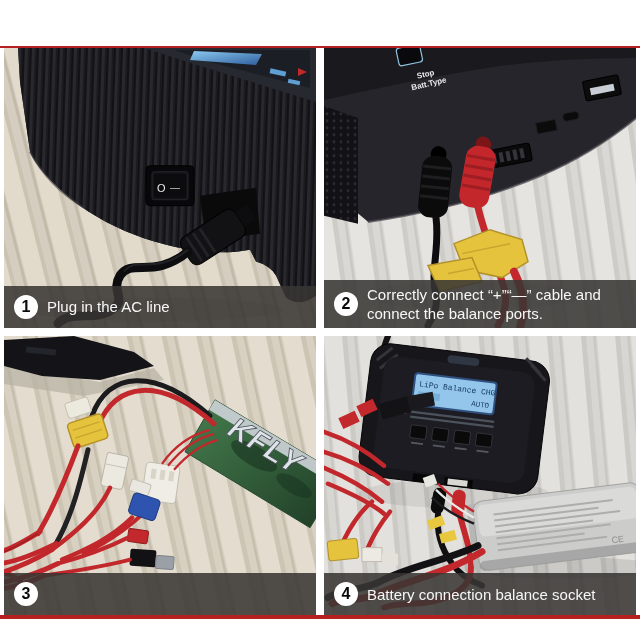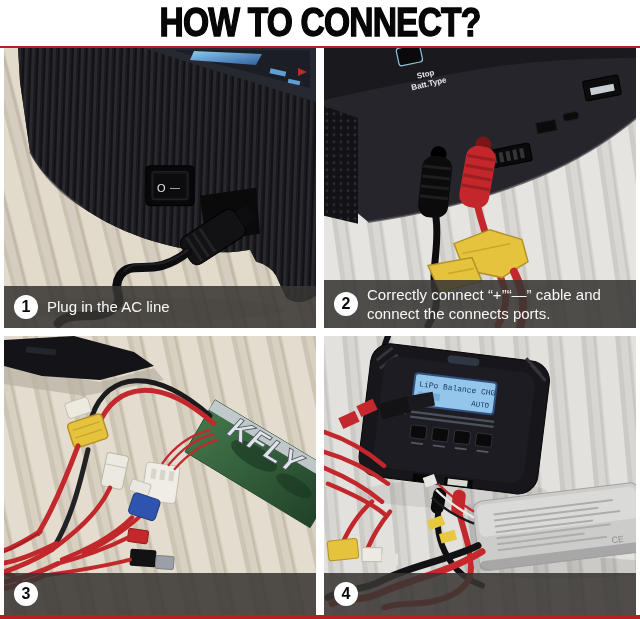--- a/index.html
+++ b/index.html
@@ -19,23 +19,20 @@
   .cap-text{font-size:15px;line-height:19px;white-space:pre-line;}
   .badge{flex:0 0 auto;width:24px;height:24px;border-radius:50%;background:#ffffff;color:#0a0a0a;
          font-weight:700;font-size:16px;display:flex;align-items:center;justify-content:center;}
   .red-bottom{position:absolute;left:0;right:0;bottom:0;height:4px;background:#b52020;}
 </style>
 </head>
 <body>
 
 <div class="page">
 
-  <div class="title-bar">
-    <h1 class="page-title">HOW TO CONNECT?</h1>
-  </div>
 
   <div class="grid">
 
     <figure class="quad">
       <svg viewBox="0 0 312 280" preserveAspectRatio="none">
         <defs>
           <pattern id="w1" patternUnits="userSpaceOnUse" width="34" height="400" patternTransform="rotate(-14)">
             <rect width="34" height="400" fill="#d5cec0"></rect>
             <rect x="0" width="18" height="400" fill="#e2dbcc"></rect>
             <rect x="18" width="4" height="400" fill="#cbc3b2"></rect>
@@ -163,21 +160,21 @@
         <g>
           <path d="M130,196 L166,182 L198,192 L204,214 L178,230 L140,222 Z" fill="#e5c33d" stroke="#b3922a" stroke-width="1.5"></path>
           <path d="M104,218 L148,210 L158,234 L116,244 Z" fill="#e5c33d" stroke="#b3922a" stroke-width="1.5"></path>
           <path d="M138,206 L186,196 M124,226 L150,221" stroke="#c9a52e" stroke-width="1.5" fill="none"></path>
         </g>
         <path d="M190,224 C200,244 202,262 196,280" stroke="#c2282c" stroke-width="8" fill="none" stroke-linecap="round"></path>
       </svg>
       <figcaption class="caption">
         <span class="badge">2</span>
         <span class="cap-text">Correctly connect “+”“—” cable and
-connect the connects ports.</span>
+connect the balance ports.</span>
       </figcaption>
     </figure>
 
     <figure class="quad">
       <svg viewBox="0 0 312 280" preserveAspectRatio="none">
         <defs>
           <pattern id="w3" patternUnits="userSpaceOnUse" width="34" height="400" patternTransform="rotate(-12)">
             <rect width="34" height="400" fill="#d8d1c2"></rect>
             <rect width="18" height="400" fill="#e4ddcf"></rect>
             <rect x="18" width="5" height="400" fill="#cdc5b4"></rect>
@@ -347,19 +344,20 @@
           <rect x="34" y="66" width="18" height="12" fill="#c3282c" transform="rotate(-25 43 72)"></rect>
           <rect x="56" y="64" width="30" height="16" fill="#131316" transform="rotate(-15 71 72)"></rect>
           <rect x="84" y="58" width="26" height="14" fill="#1a191d" transform="rotate(-10 97 65)"></rect>
           <rect x="4" y="204" width="30" height="20" rx="3" fill="#e5c33d" stroke="#b3922a" transform="rotate(-6 19 214)"></rect>
           <rect x="38" y="212" width="20" height="14" fill="#eceae2" stroke="#c0bcb0"></rect>
           <rect x="58" y="218" width="16" height="12" fill="#e3e1da"></rect>
         </g>
       </svg>
       <figcaption class="caption">
         <span class="badge">4</span>
+        <span class="cap-text">Battery connection balance socket</span>
       </figcaption>
     </figure>
 
   </div>
 
   <div class="red-bottom"></div>
 </div>
 
 </body></html>

